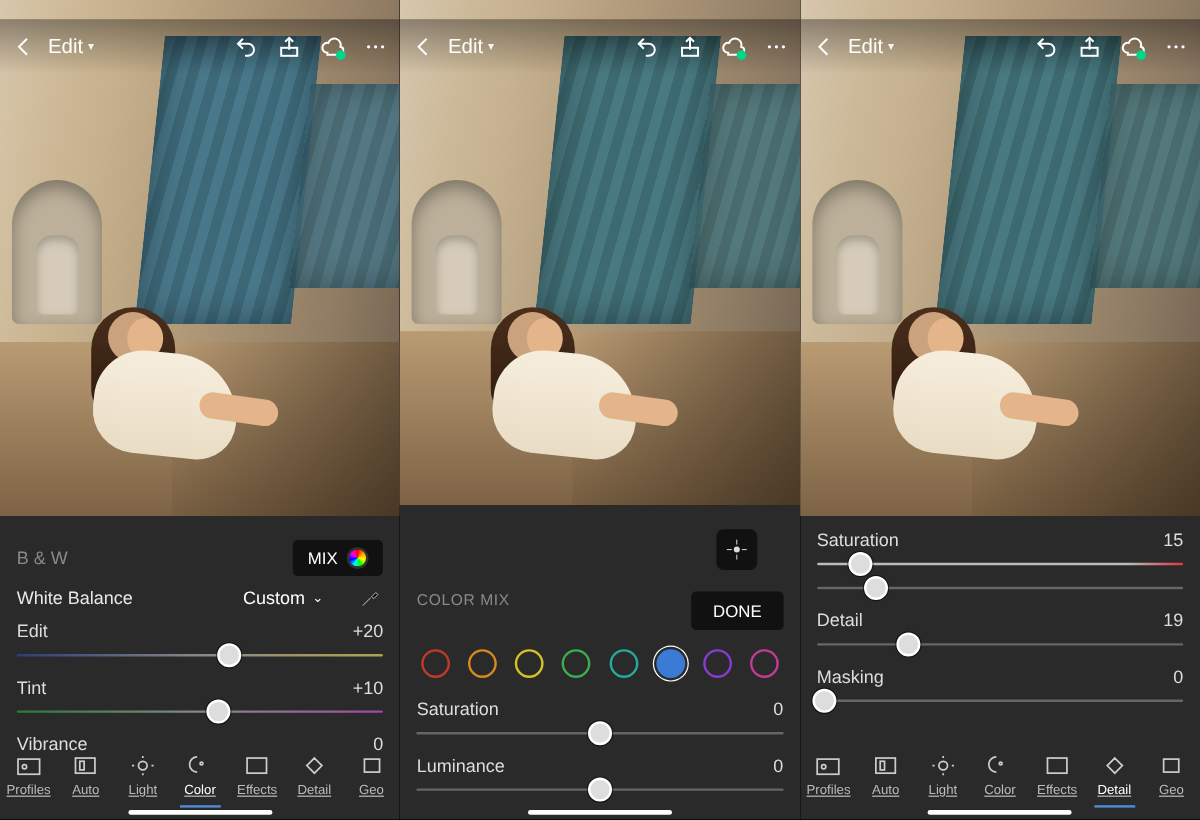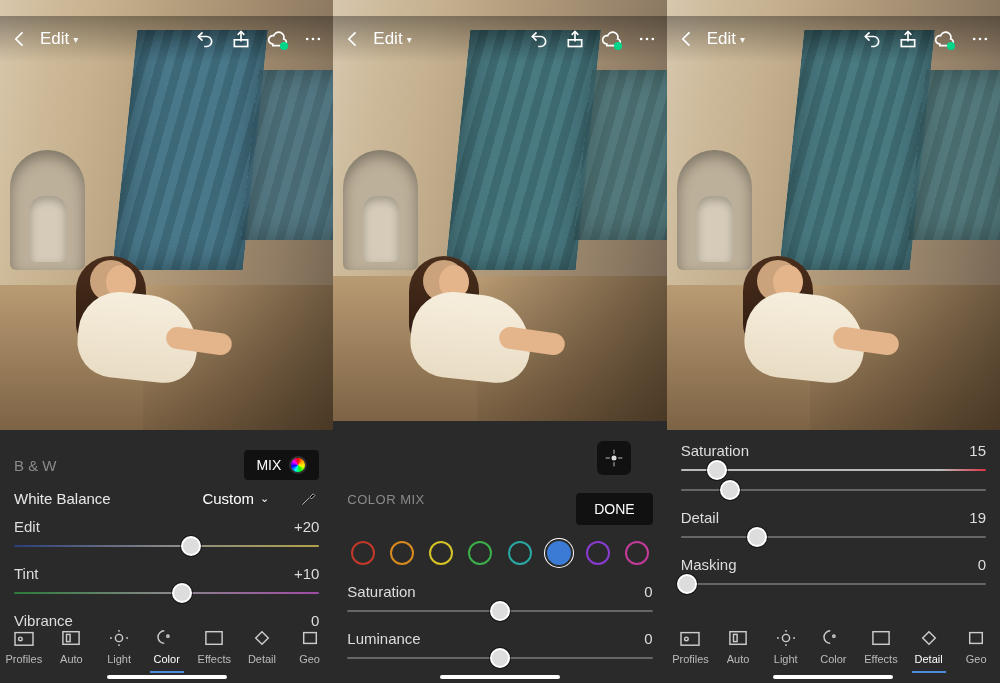--- a/index.html
+++ b/index.html
@@ -106,21 +106,21 @@
   .wb-select { display:flex; align-items:center; gap:6px; color:#fff; font-size:15px;}
   .eyedrop svg{ stroke:#ccc; }
   .slider-row { margin: 10px 0 18px; position:relative; }
   .slider-label { display:flex; justify-content:space-between; font-size:15px; color:#ddd; margin-bottom:10px;}
   .track { height:2px; background:#666; position:relative; border-radius:2px;}
   .track.grad-temp { background: linear-gradient(to right,#2a3e7a,#888,#b0a24a);}
   .track.grad-tint { background: linear-gradient(to right,#2a7a3a,#888,#a04aa6);}
   .track.grad-hue  { background: linear-gradient(to right,#1c8a66,#3a6a9a,#4a5ab0,#6a4ab0,#7a3aa8);}
   .track.grad-sharp{ background: linear-gradient(to right,#bbb 85%, #d34 100%);}
   .thumb { position:absolute; top:50%; width:20px; height:20px; border-radius:50%; background:#ddd; border:2px solid #fff; transform:translate(-50%,-50%); box-shadow:0 0 0 1px rgba(0,0,0,.5);}
-  .tabbar { position:absolute; bottom:18px; left:0; right:0; display:flex; justify-content:space-around; font-size:11px; color:#bbb; padding:0 0;}
+  .tabbar { position:absolute; bottom:18px; left:0; right:0; display:flex; justify-content:space-around; font-size:11px; color:#bbb; padding:0 0;text-decoration:underline;}
   .tab { display:flex; flex-direction:column; align-items:center; gap:6px; width:48px; position:relative;}
   .tab svg { stroke:#ccc; fill:none; stroke-width:1.6;}
   .tab.active { color:#fff;}
   .tab.active::after{ content:""; position:absolute; bottom:-8px; width:34px; height:2px; background:#4c8ddb;}
   .home-ind{ position:absolute; bottom:4px; left:50%; transform:translateX(-50%); width:120px; height:4px; border-radius:3px; background:#fff;}
   .done-btn{ background:#111; color:#fff; padding:8px 18px; border-radius:4px; font-size:14px; }
   .target-btn{ width:34px; height:34px; border-radius:6px; background:#111; display:flex; align-items:center; justify-content:center;}
   .target-btn svg{ stroke:#ddd;}
   .swatches{ display:flex; justify-content:space-between; padding:8px 4px;}
   .sw{ width:24px; height:24px; border-radius:50%; border:2px solid currentColor; background:transparent;}

